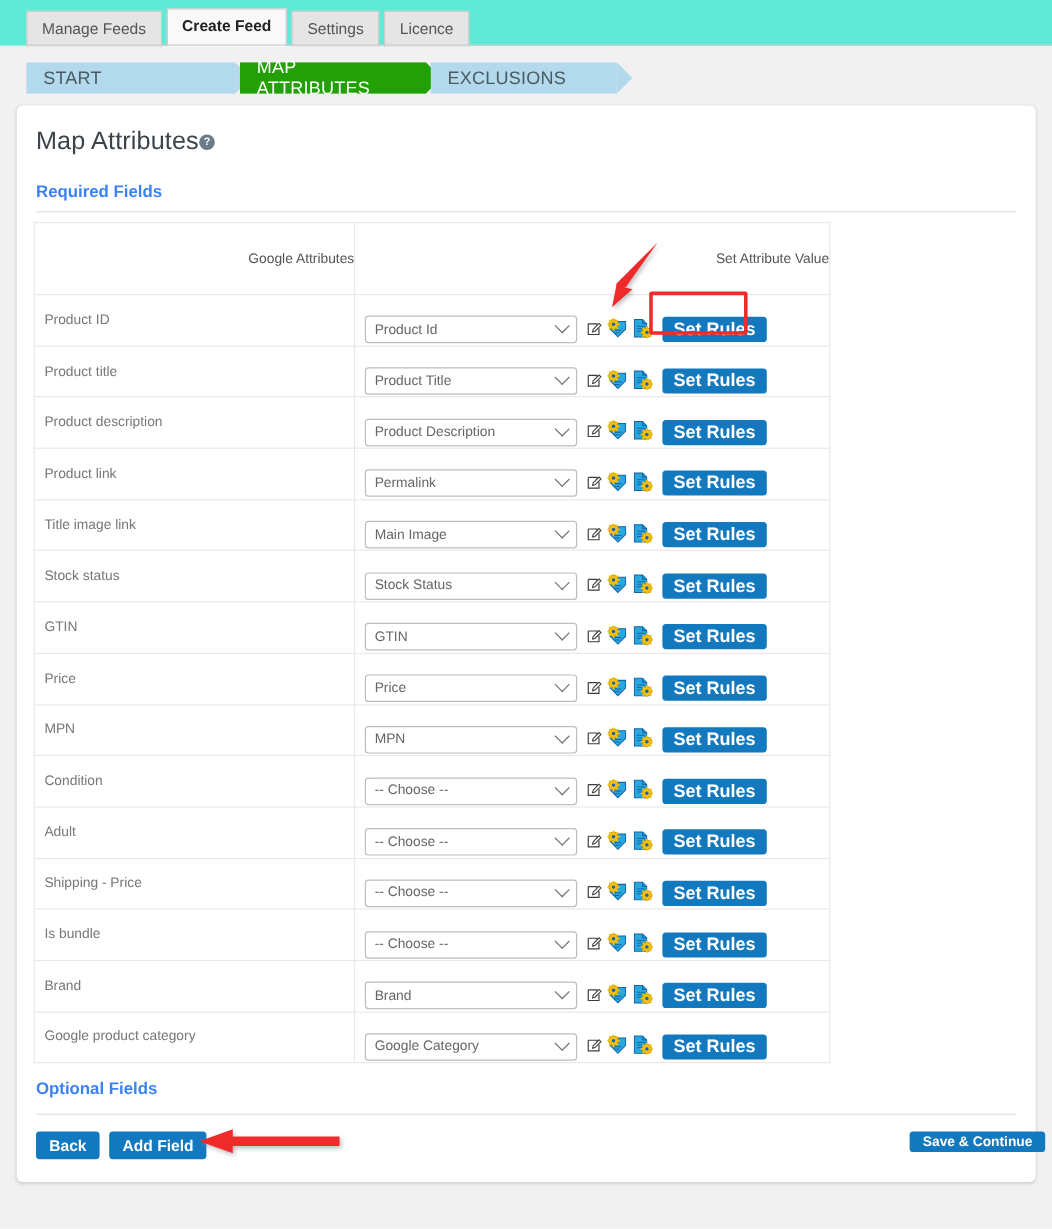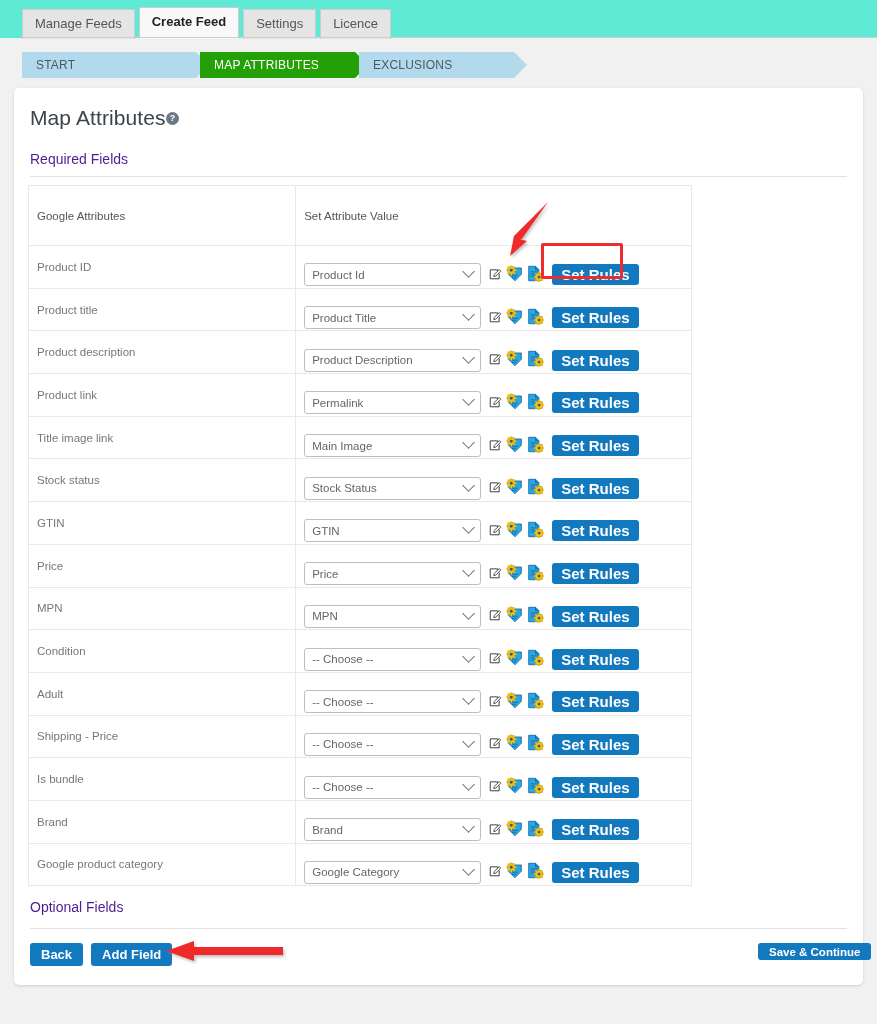--- a/index.html
+++ b/index.html
@@ -48,21 +48,21 @@
 
   
   #stepper {
     position:absolute; left:22px; top:52px; height:26px; display:flex;
   }
   .step {
     position:relative;
     height:26px;
     background:#b3d9ec;
     color:#4a5a63;
-    font-size:12px;
+    font-size:15px;
     letter-spacing:.2px;
     display:flex; align-items:center;
     padding-left:14px;
     padding-right:30px;
     margin-right:4px;
   }
   .step::after {
     content:"";
     position:absolute; right:-13px; top:0;
     width:0;height:0;
@@ -88,21 +88,21 @@
   #help-icon {
     position:absolute; left:152px; top:24px;
     width:13px; height:13px; border-radius:50%;
     background:#6a7a86;
     color:#fff; font-size:9px; font-weight:bold;
     display:flex;align-items:center;justify-content:center;
     line-height:1;
   }
   .section-head {
     position:absolute; left:16px;
-    font-size:14px; font-weight:normal; color:#4c1d95;
+    font-size:14px; font-weight:bold; color:#3b82f6;
   }
   #required-head { top:63px; }
   #optional-head { top:811px; }
   .hr {
     position:absolute; left:16px; width:817px; height:1px; background:#e2e2e2;
   }
   #hr1 { top:88px; }
   #hr2 { top:840px; }
 
   
@@ -119,21 +119,21 @@
   }
   th.col-attr, td.col-attr { width:268px; }
   th.col-val,  td.col-val  { width:396px; }
   th {
     height:60px;
     text-align:left;
     font-weight:normal;
     font-size:11.5px;
     color:#555;
   }
-  th .th-inner { padding-left:8px; }
+  th .th-inner { padding-left:8px;text-align:right; }
   td.col-attr .lbl {
     padding:0 8px;
     font-size:11.5px;
     color:#777;
   }
   tr.attr-row { height:42.7px; }
 
   .valcell {
     position:relative;
     height:100%;

